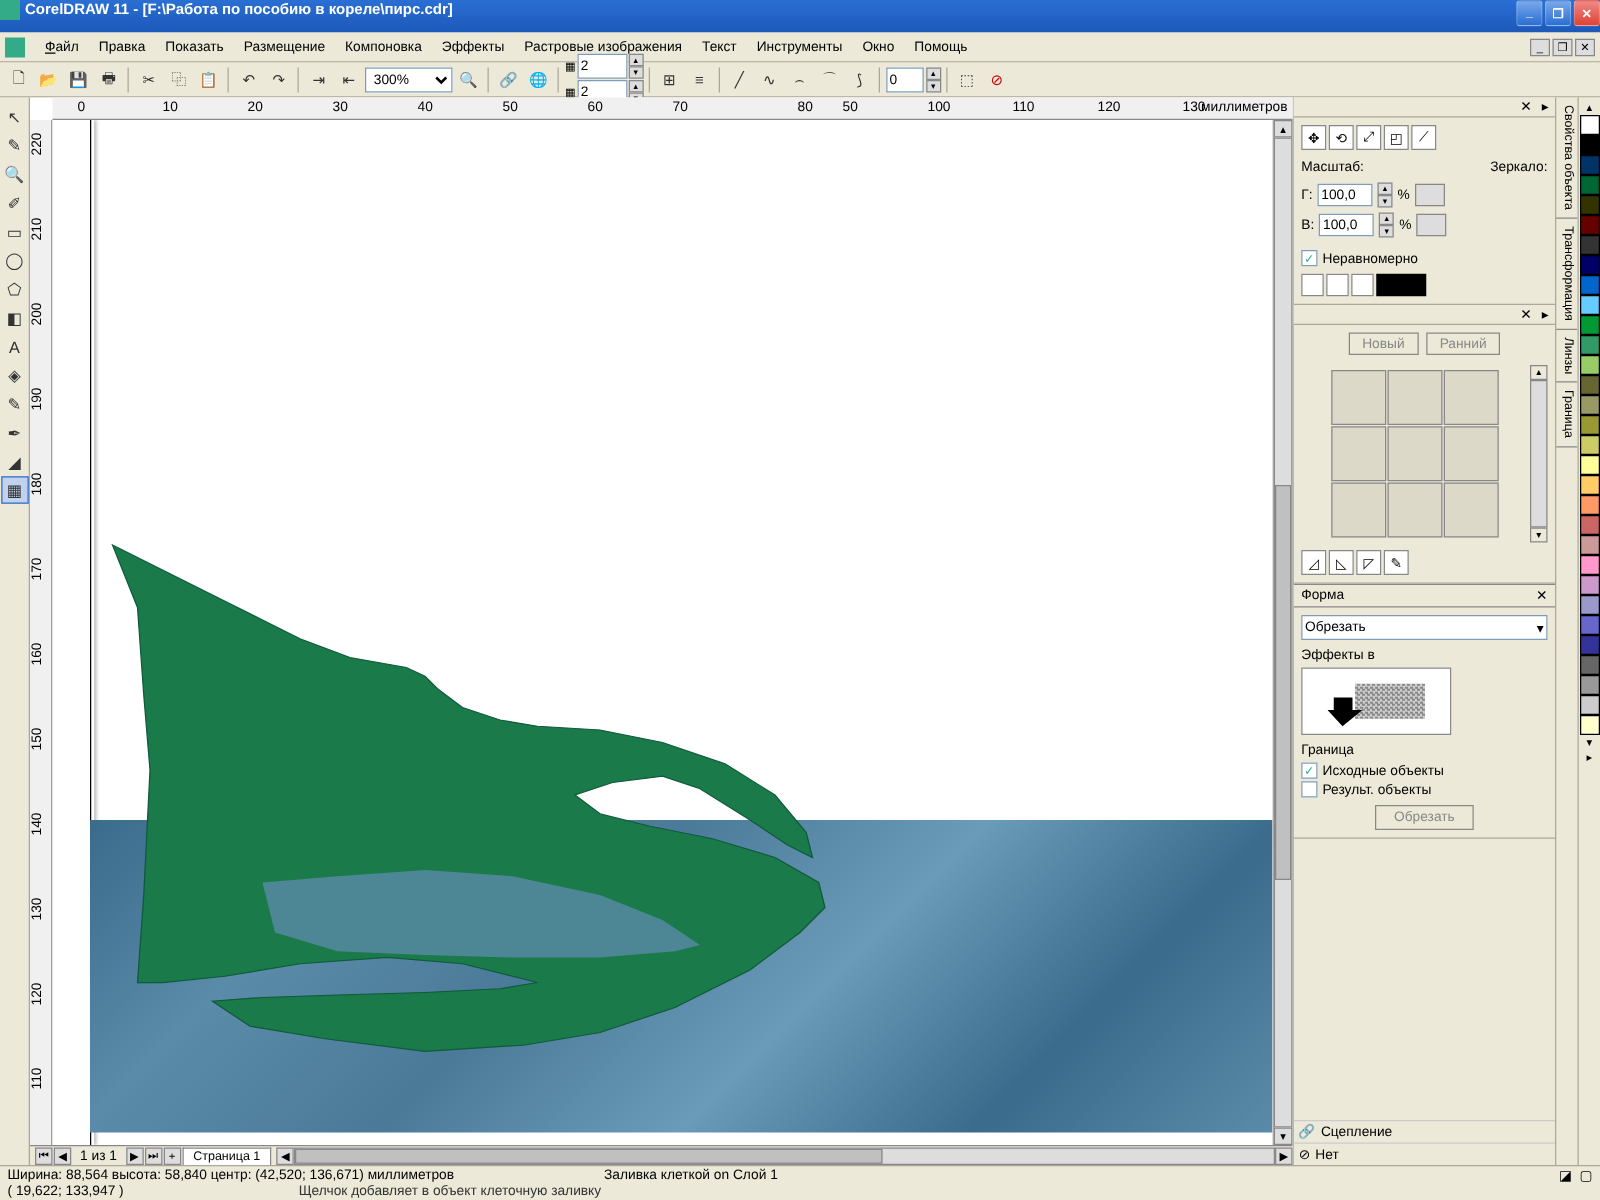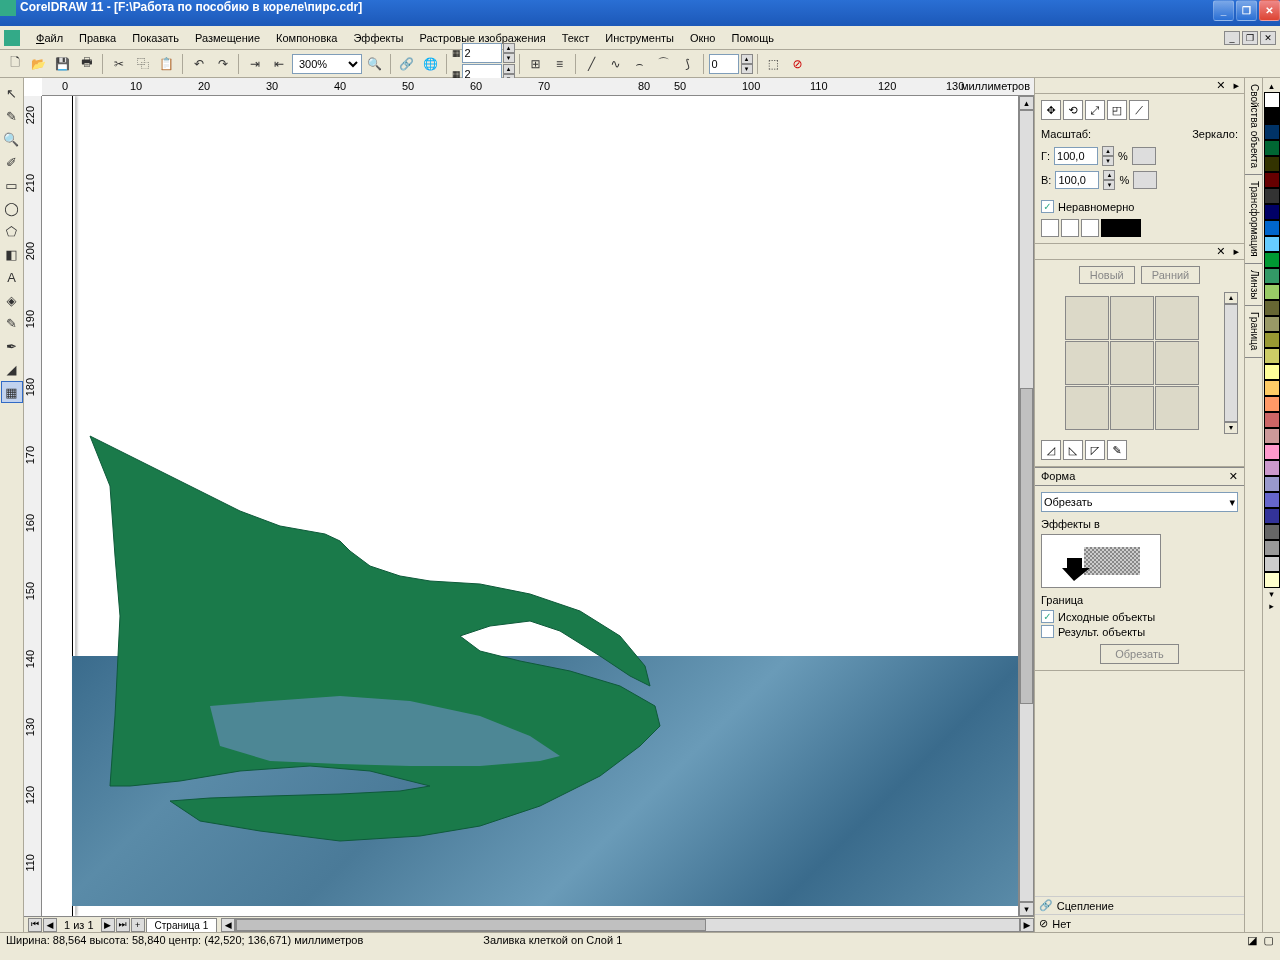--- a/index.html
+++ b/index.html
@@ -464,13 +464,17 @@
 
 <div class="statusbar">
   <div class="status-row">
     <span>Ширина: 88,564  высота: 58,840  центр: (42,520; 136,671)  миллиметров</span>
     <span style="margin-left:100px;">Заливка клеткой on Слой 1</span>
     <div class="status-right">
       <span>◪</span>
       <span>▢</span>
     </div>
   </div>
+  <div class="status-row">
+    <span>( 19,622; 133,947 )</span>
+    <span class="status-hint">Щелчок добавляет в объект клеточную заливку</span>
+  </div>
 </div>
 
 </body></html>

